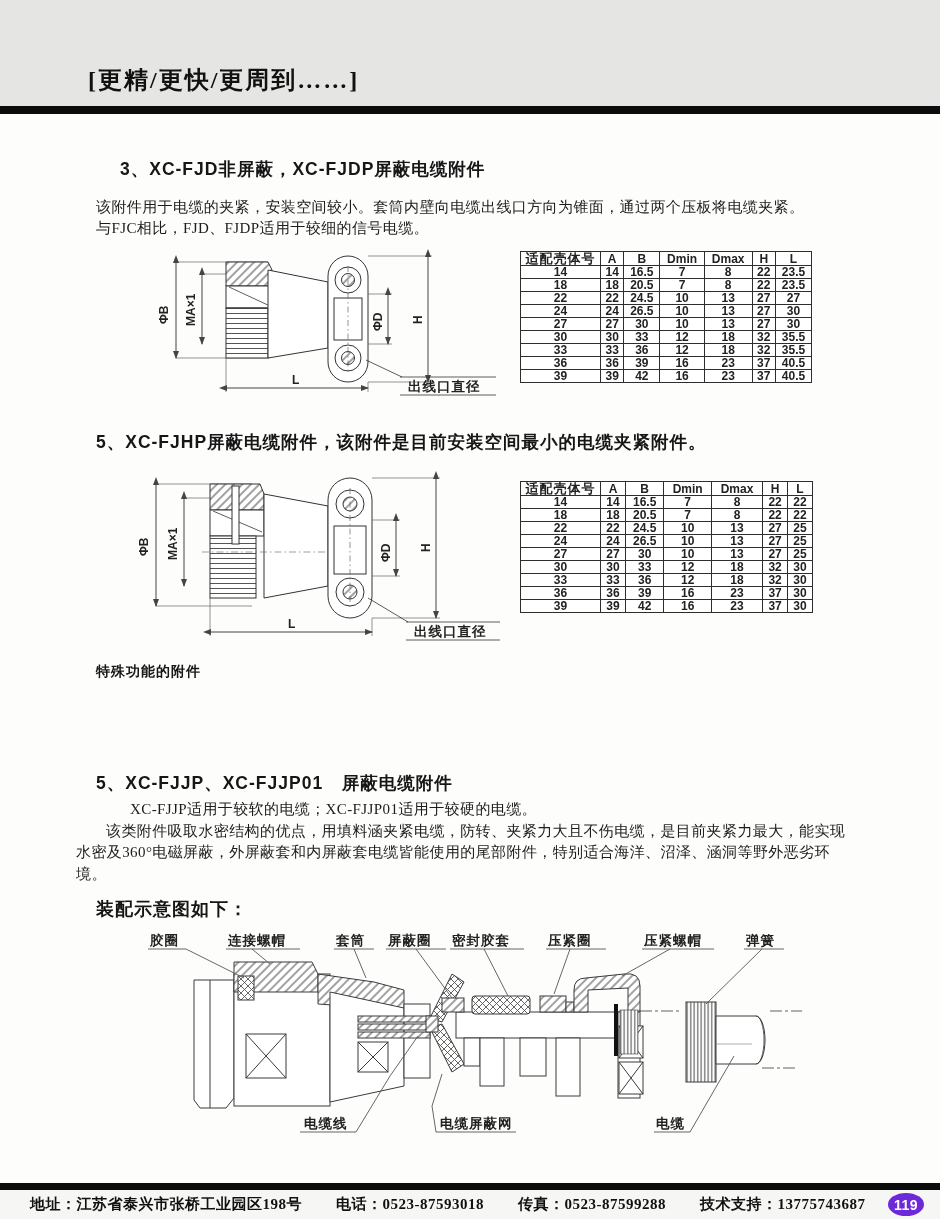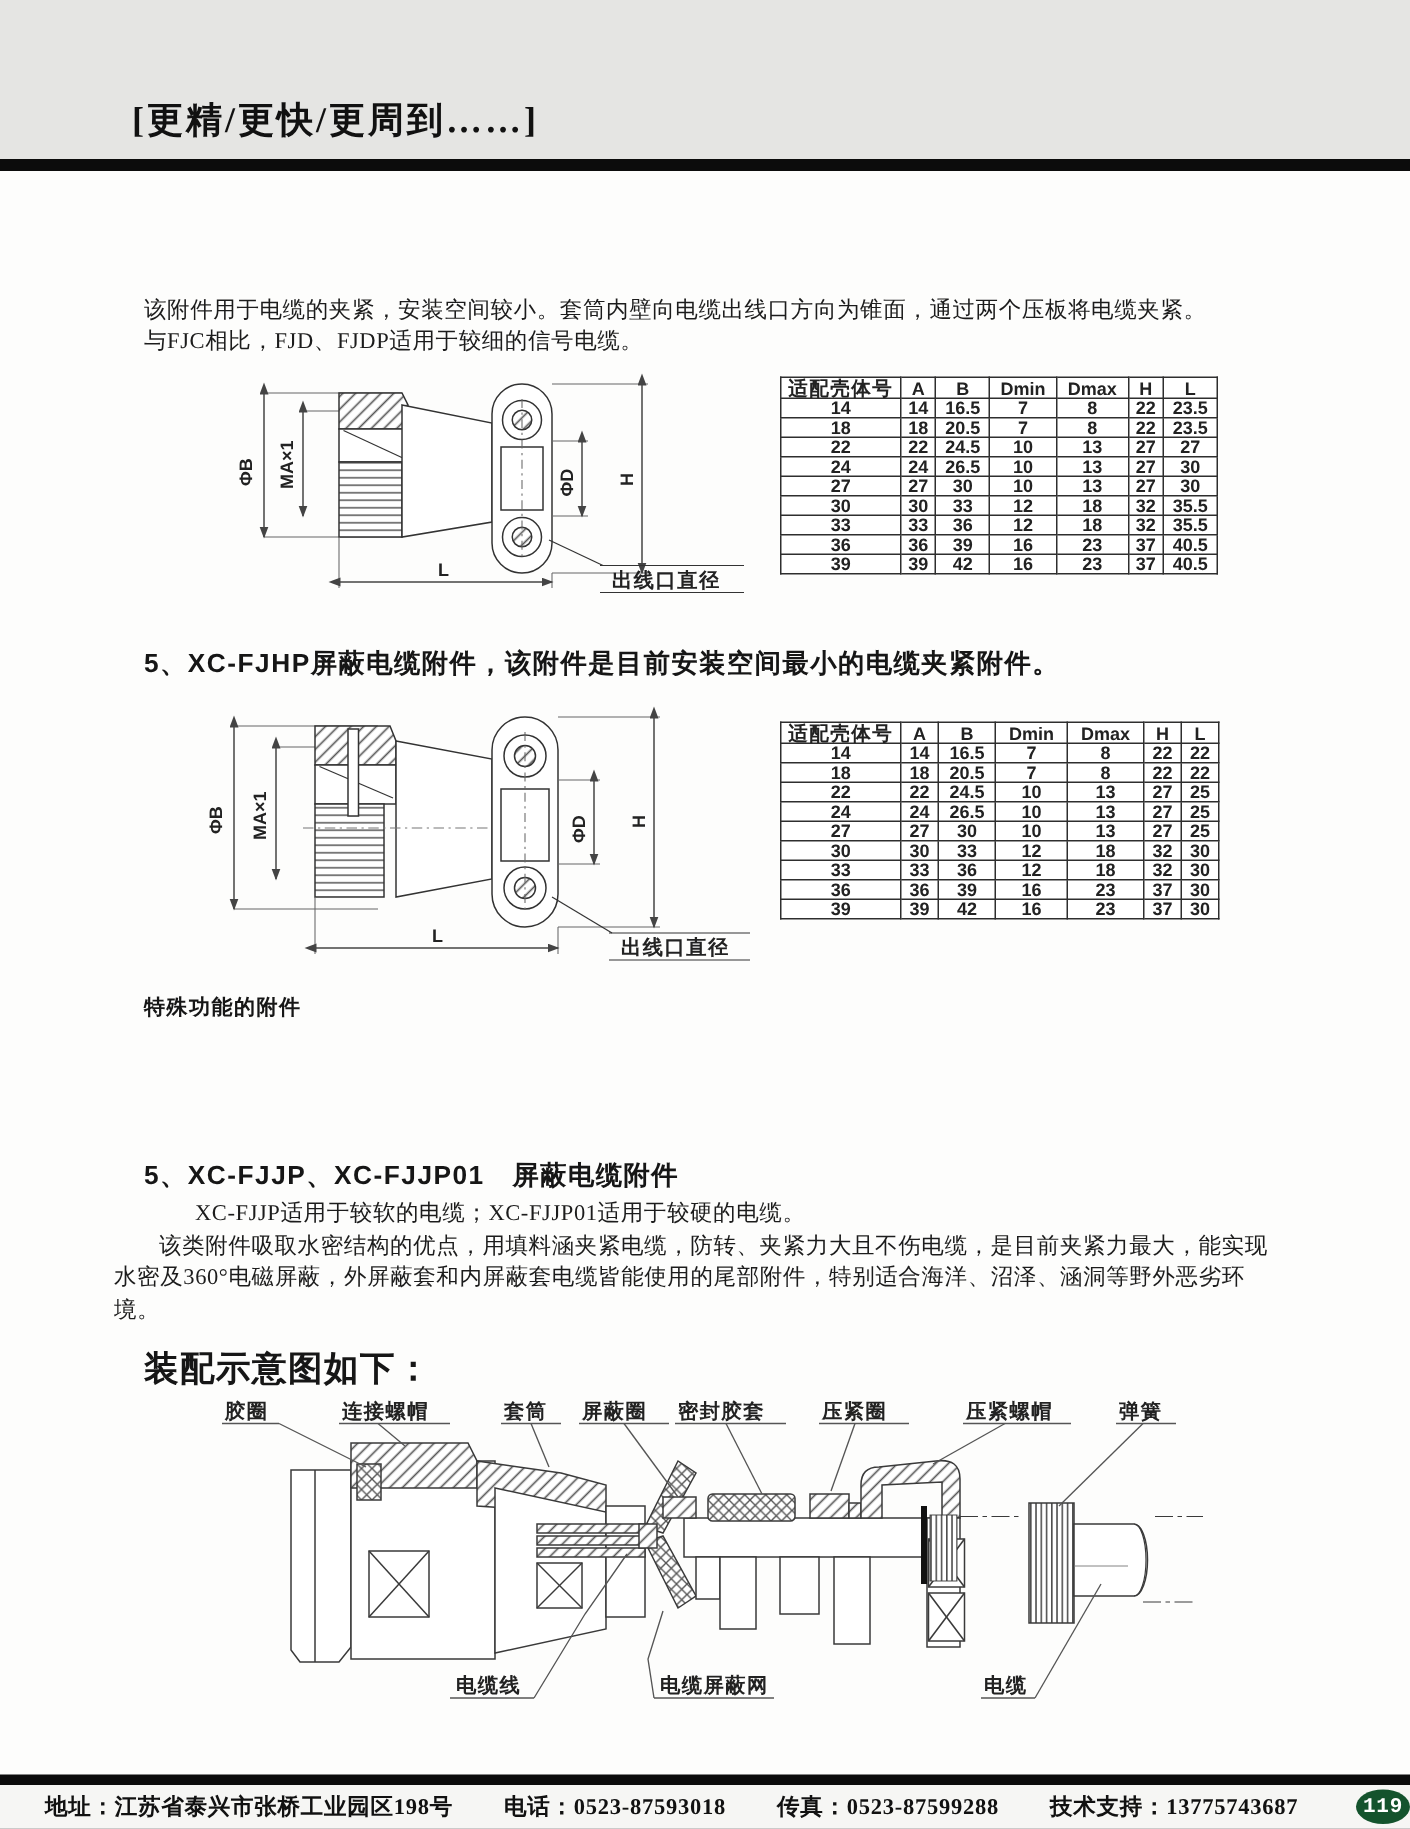--- a/index.html
+++ b/index.html
@@ -49,35 +49,36 @@
   .dimtxt { font:600 12px "Liberation Sans", sans-serif; }
   .svglbl { font:600 13.5px "Liberation Serif", serif; letter-spacing:1px; }
   
   .foot-band { position:absolute; left:0; top:1190px; width:940px; height:29px; background:#f6f6f4; }
   .foot-items { position:absolute; left:30px; top:0; height:29px; display:flex; align-items:center; }
   .foot-items span {
     font-family:"Liberation Serif", serif; font-size:15px; font-weight:600; color:#111; margin-right:34px;
     letter-spacing:0.5px; white-space:nowrap;
   }
   .page-num {
-    position:absolute; right:0; top:1193px; width:36px; height:23px; border-radius:50%;
-    background:#14532d; color:#fff; font-size:14px; font-weight:700;
-    display:flex; align-items:center; justify-content:center; letter-spacing:0.5px;font-family:Liberation Mono, monospace;
+    position:absolute; right:16px; top:1193px; width:36px; height:23px; border-radius:50%;
+    background:#6d28d9; color:#fff; font-size:14px; font-weight:700;
+    display:flex; align-items:center; justify-content:center; letter-spacing:0.5px;
   }
 </style>
 </head>
 <body>
 
 <div class="page">
 
   <div class="top-band">
     <div class="slogan">[更精/更快/更周到……]</div>
   </div>
   <div class="bar top"></div>
 
+  <div class="sec-title" style="left:120px; top:157px;">3、XC-FJD非屏蔽，XC-FJDP屏蔽电缆附件</div>
   <div class="body-text" style="left:96px; top:197px; width:712px;">该附件用于电缆的夹紧，安装空间较小。套筒内壁向电缆出线口方向为锥面，通过两个压板将电缆夹紧。与FJC相比，FJD、FJDP适用于较细的信号电缆。</div>
 
   <svg class="drawing" style="left:150px; top:246px;" width="362" height="153" viewBox="0 0 362 153">
     <defs>
       <pattern id="hatch" width="6" height="6" patternUnits="userSpaceOnUse" patternTransform="rotate(45)">
         <rect width="6" height="6" fill="#fff"></rect>
           <line x1="1" y1="0" x2="1" y2="6" stroke="#555" stroke-width="1.1"></line>
       </pattern>
       <pattern id="xhatch" width="7" height="7" patternUnits="userSpaceOnUse">
         <rect width="7" height="7" fill="#fff"></rect>
@@ -382,21 +383,21 @@
         </tr>
       </tbody>
     </table>
 
   <div class="sec-title" style="left:96px; top:663px; font-size:14px;">特殊功能的附件</div>
 
   <div class="sec-title" style="left:96px; top:771px;">5、XC-FJJP、XC-FJJP01　屏蔽电缆附件</div>
   <div class="body-text" style="left:130px; top:799px; width:700px;">XC-FJJP适用于较软的电缆；XC-FJJP01适用于较硬的电缆。</div>
   <div class="body-text indent" style="left:76px; top:821px; width:782px;">该类附件吸取水密结构的优点，用填料涵夹紧电缆，防转、夹紧力大且不伤电缆，是目前夹紧力最大，能实现水密及360°电磁屏蔽，外屏蔽套和内屏蔽套电缆皆能使用的尾部附件，特别适合海洋、沼泽、涵洞等野外恶劣环境。</div>
 
-  <div class="sec-title" style="left:96px; top:897px; font-size:23px;">装配示意图如下：</div>
+  <div class="sec-title" style="left:96px; top:897px; font-size:18px;">装配示意图如下：</div>
   <svg class="drawing" style="left:122px; top:916px;" width="700" height="232" viewBox="0 0 700 232">
     <g stroke="#3a3a3a" fill="none" stroke-width="1">
 
       <line x1="518" y1="95" x2="560" y2="95" stroke-dasharray="12 3 3 3" stroke-width="0.8"></line>
       <line x1="648" y1="95" x2="680" y2="95" stroke-dasharray="12 3 3 3" stroke-width="0.8"></line>
       <line x1="640" y1="152" x2="676" y2="152" stroke-dasharray="12 3 3 3" stroke-width="0.8"></line>
 
       <path d="M72,64 h40 v118 l-8,10 h-26 l-6,-8 Z" fill="#fff"></path>
       <line x1="88" y1="64" x2="88" y2="192"></line>
       <rect x="112" y="58" width="96" height="132" fill="#fff"></rect>

